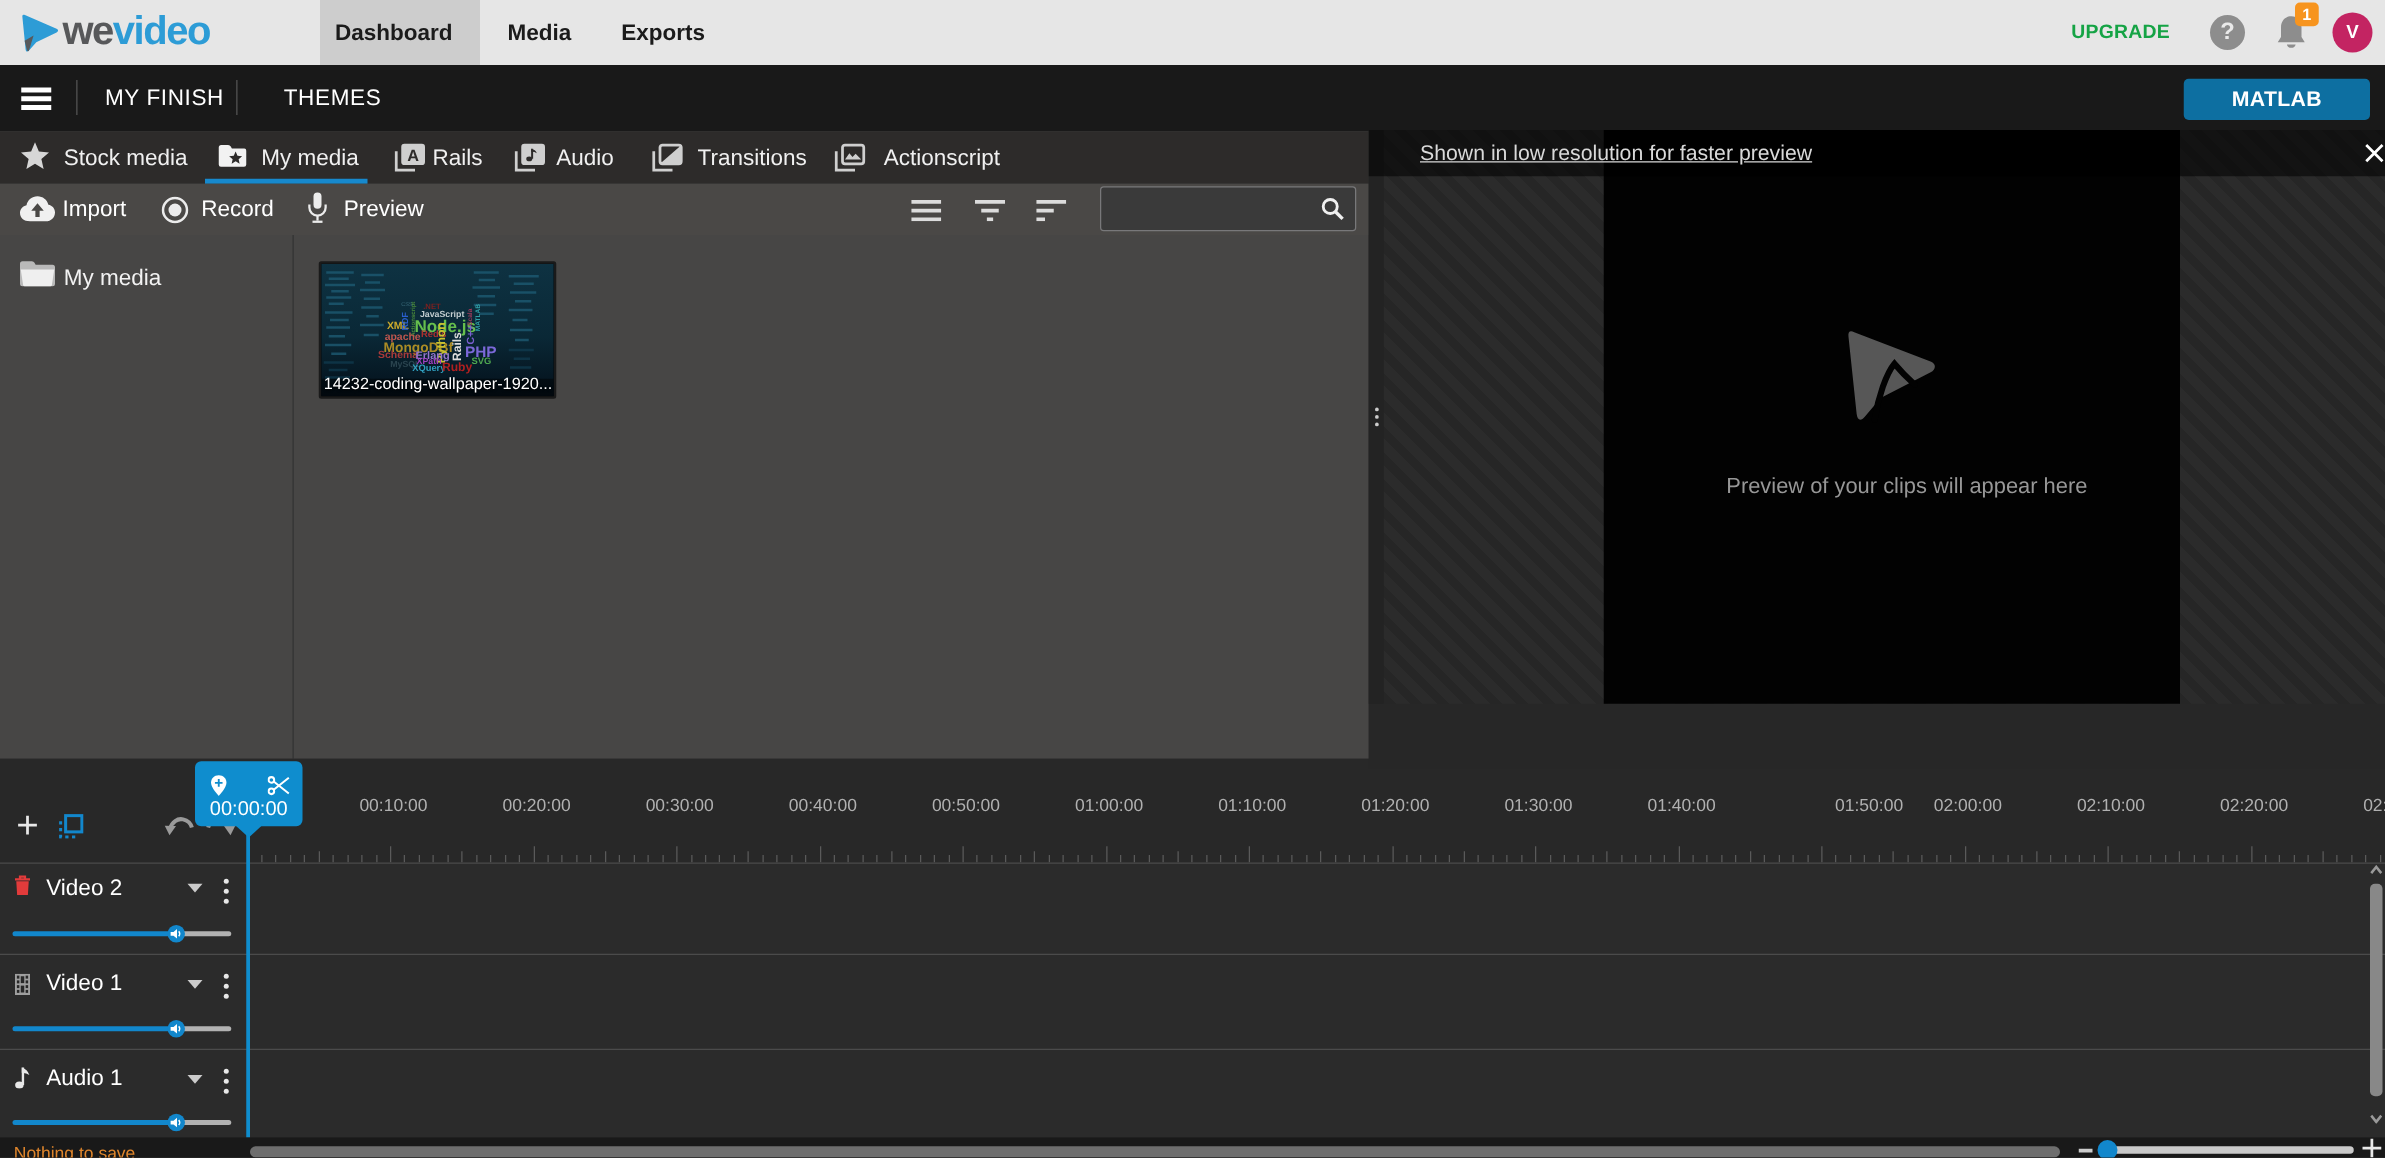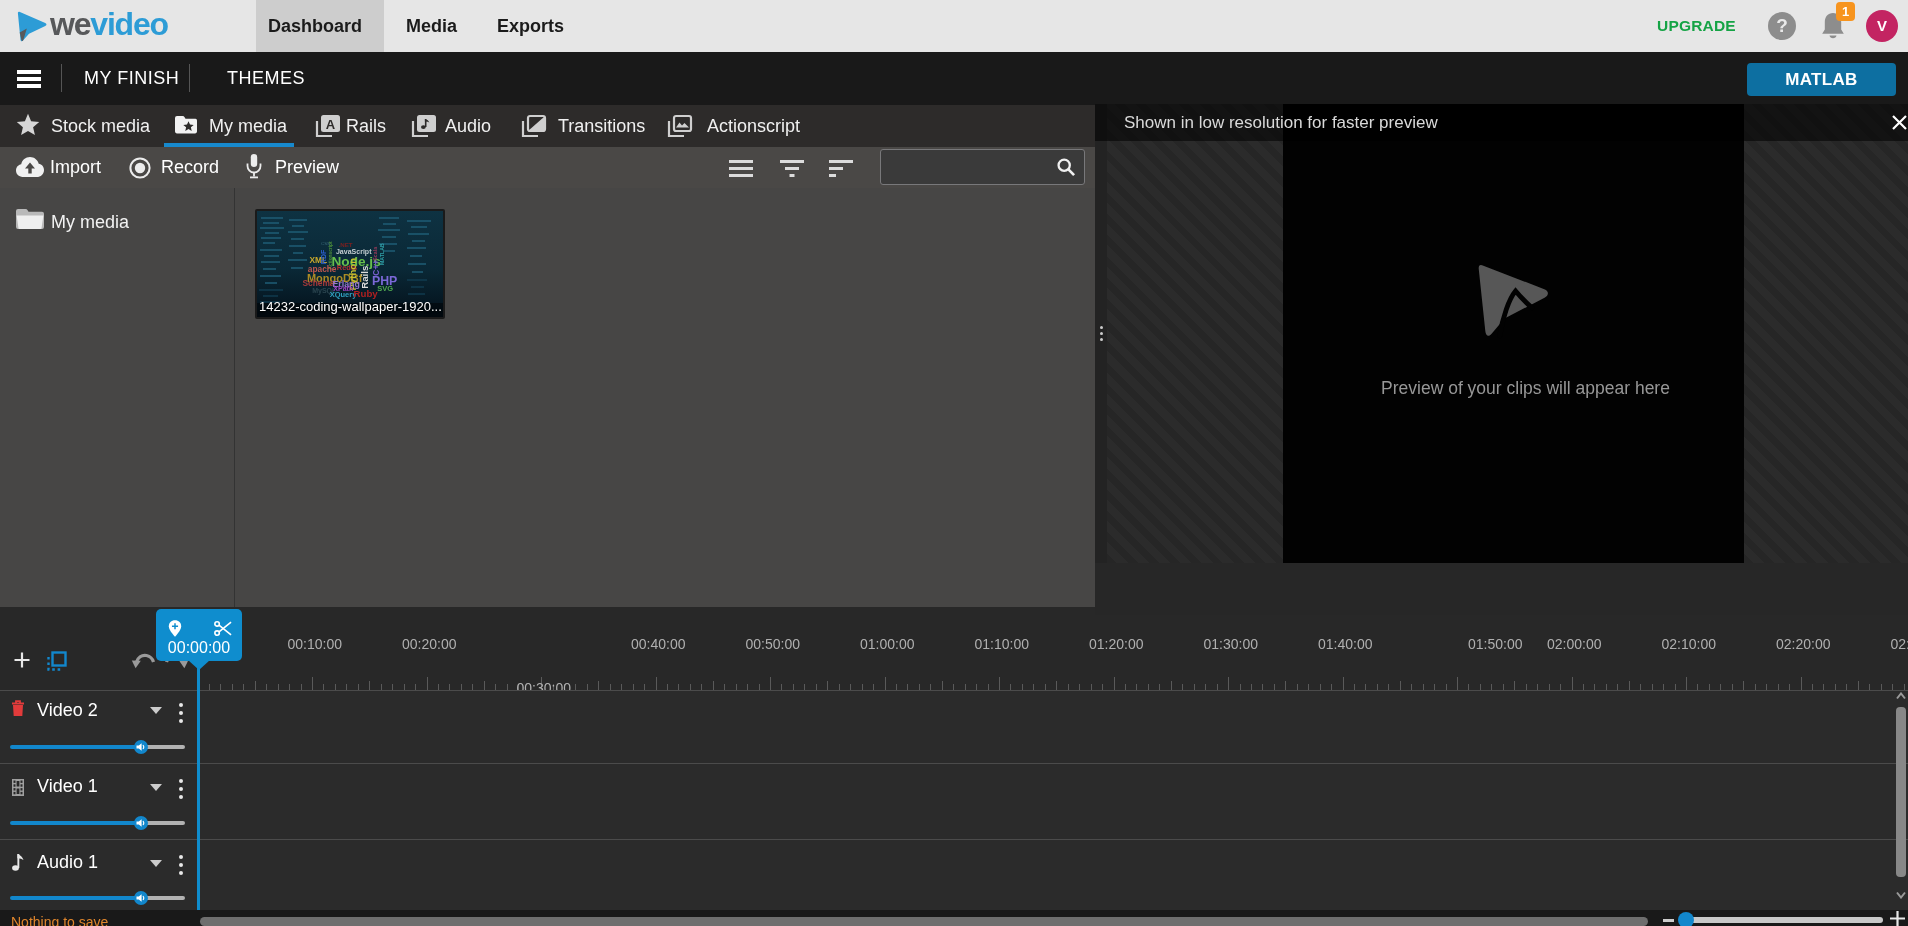--- a/index.html
+++ b/index.html
@@ -439,21 +439,21 @@
         <div class="abs tick" style="left: 1823.4px; top: 77px; height: 6px;"></div>
         <div class="abs tick" style="left: 1834.8px; top: 77px; height: 6px;"></div>
         <div class="abs tick" style="left: 1846.3px; top: 77px; height: 6px;"></div>
         <div class="abs tick" style="left: 1857.8px; top: 74px; height: 9px;"></div>
         <div class="abs tick" style="left: 1869.2px; top: 77px; height: 6px;"></div>
         <div class="abs tick" style="left: 1880.6px; top: 77px; height: 6px;"></div>
         <div class="abs tick" style="left: 1892.1px; top: 77px; height: 6px;"></div>
         <div class="abs tick" style="left: 1903.5px; top: 77px; height: 6px;"></div>
         <div class="abs ticklbl" style="left: 287.5px;">00:10:00</div>
         <div class="abs ticklbl" style="left: 402px;">00:20:00</div>
-        <div class="abs ticklbl" style="left: 516.5px; margin-top: 44px;">00:30:00</div>
+        <div class="abs ticklbl" style="left: 516.5px;">00:30:00</div>
         <div class="abs ticklbl" style="left: 631px;">00:40:00</div>
         <div class="abs ticklbl" style="left: 745.5px;">00:50:00</div>
         <div class="abs ticklbl" style="left: 860px;">01:00:00</div>
         <div class="abs ticklbl" style="left: 974.5px;">01:10:00</div>
         <div class="abs ticklbl" style="left: 1089px;">01:20:00</div>
         <div class="abs ticklbl" style="left: 1203.5px;">01:30:00</div>
         <div class="abs ticklbl" style="left: 1318px;">01:40:00</div>
         <div class="abs ticklbl" style="left: 1468px;">01:50:00</div>
         <div class="abs ticklbl" style="left: 1547px;">02:00:00</div>
         <div class="abs ticklbl" style="left: 1661.5px;">02:10:00</div>
@@ -576,21 +576,21 @@
   </div>
   <div class="abs" style="left:1663px;top:919px;width:11px;height:2.5px;background:#ccc;"></div>
   <svg class="abs" style="left:1889px;top:910px;" width="17" height="17" viewBox="0 0 17 17">
     <path d="M8.5 1 V16 M1 8.5 H16" stroke="#e8e8e8" stroke-width="2.2" fill="none"></path>
   </svg>
 
   <div id="preview" class="abs">
     <div id="stripes" class="abs"></div>
     <div id="splitter" class="abs"></div>
     <div id="black" class="abs"></div>
-    <div id="notifband" class="abs"><span style="margin-left:29px;">Shown in low resolution for faster preview</span></div>
+    <div id="notifband" class="abs"><span style="margin-left:41px;text-decoration:underline;">Shown in low resolution for faster preview</span></div>
     <svg class="abs" style="left:796px;top:10px;" width="17" height="17" viewBox="0 0 17 17">
       <path d="M2 2 L15 15 M15 2 L2 15" stroke="#fff" stroke-width="2.2"></path>
     </svg>
     <div class="abs" style="left:2px;top:219px;width:8px;">
       <div style="width:3px;height:3px;border-radius:50%;background:#ccc;margin:3px auto;"></div>
       <div style="width:3px;height:3px;border-radius:50%;background:#ccc;margin:3px auto;"></div>
       <div style="width:3px;height:3px;border-radius:50%;background:#ccc;margin:3px auto;"></div>
     </div>
     <svg class="abs" style="left:382px;top:158px;" width="75" height="78" viewBox="0 0 71 74">
       <path d="M6 3.6 C2.8 1.8 1.2 3.2 1.6 6.8 L7.8 65.5 C8.3 70.5 11 71.5 14 67.8 L26 53.5 L64 34 C68.2 32 68.2 27.6 64.4 26 Z" fill="#575757"></path>

